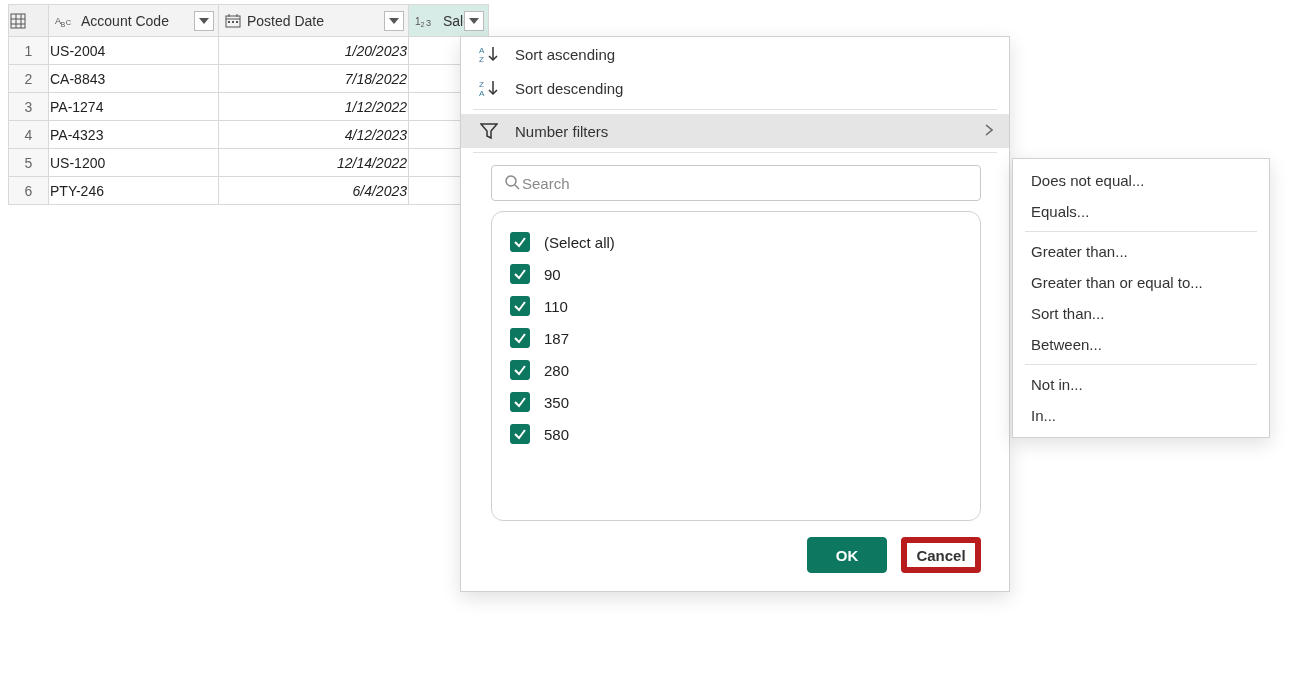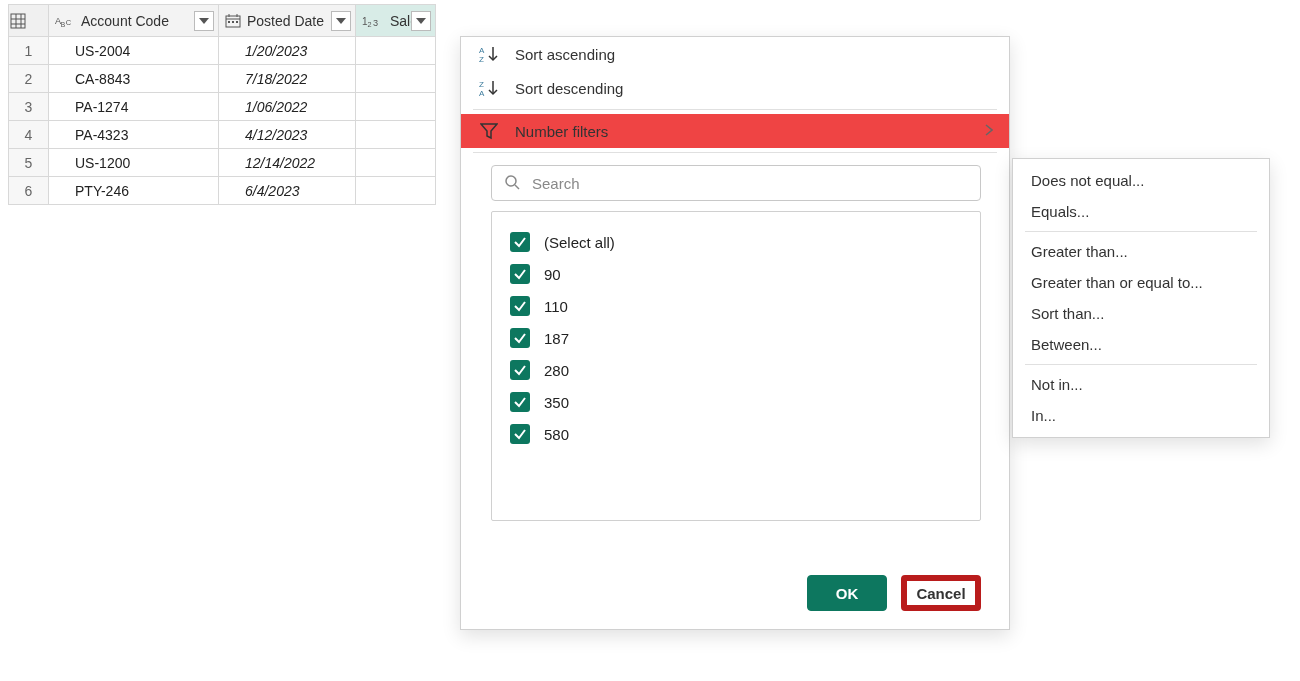--- a/index.html
+++ b/index.html
@@ -62,87 +62,86 @@
     border: 1px solid #bbb;
     background: #fff;
     display: flex;
     align-items: center;
     justify-content: center;
   }
   .dropdown-btn svg { display: block; }
   .type-icon { color: #555; display:flex; align-items:center; }
   
   .col-account { width: 170px; }
-  .col-posted  { width: 137px; }
+  .col-posted  { width: 190px; }
   .col-sales   { width: 80px; }
   
   .cell {
     height: 28px;
-    padding: 0 26px;
+    padding: 0 1px;
     vertical-align: middle;
   }
   .cell.text  { text-align: left; }
-  .cell.date  { text-align: left; font-style: italic; }
+  .cell.date  { text-align: right; font-style: italic; }
   .cell.num   { text-align: right; }
 
   
   .popup {
     position: absolute;
     top: 36px;
     left: 460px;
     width: 550px;
     background: #fff;
     border: 1px solid #d0d0d0;
     box-shadow: 0 6px 18px rgba(0,0,0,.12);
     padding-bottom: 18px;
   }
   .popup-row {
     display: flex;
     align-items: center;
     gap: 14px;
     padding: 6px 16px;
     min-height: 34px;
   }
-  .popup-row.hover { background: #ef4444; }
+  .popup-row.hover { background: #e5e5e5; }
   .popup-row .row-icon { width: 24px; display:flex; justify-content:center; }
   .popup-row .row-label { flex: 1; font-size: 15px; color: #333; }
   .popup-row .row-chevron { color: #666; }
   .popup hr {
     border: none;
     border-top: 1px solid #e0e0e0;
     margin: 4px 12px;
   }
 
   .search-wrap {
     margin: 12px 28px 10px 30px;
   }
   .search-box {
     display: flex;
     align-items: center;
-    gap: 10px;
     border: 1px solid #c8c8c8;
     border-radius: 4px;
     height: 36px;
     padding: 0 12px;
     color: #888;
   }
   .search-input {
     border: none;
     outline: none;
     flex: 1;
     font-size: 15px;
     color: #333;
     background: transparent;
   }
   .search-input::placeholder { color: #888; }
 
   .values-box {
     margin: 0 28px 4px 30px;
     border: 1px solid #d0d0d0;
-    border-radius: 2px;
+    border-radius: 12px;
     padding: 14px 18px;
     height: 310px;
   }
   .check-row {
     display: flex;
     align-items: center;
     gap: 14px;
     padding: 6px 0;
     font-size: 15px;
   }
@@ -165,21 +164,20 @@
   }
   .btn {
     min-width: 80px;
     height: 36px;
     border-radius: 4px;
     font-size: 15px;
     font-weight: 600;
     display: flex;
     align-items: center;
     justify-content: center;
-    margin-top: 38px;
   }
   .btn.primary { background: #0d775f; color: #fff; border: 1px solid #0d775f; }
   .btn.secondary { background: #fff; color: #333; border: 6px solid #b91c1c; }
 
   
   .submenu {
     position: absolute;
     top: 158px;
     left: 1012px;
     width: 258px;
@@ -282,21 +280,21 @@
       </tr>
       <tr>
         <td class="gutter-cell">2</td>
         <td class="cell text">CA-8843</td>
         <td class="cell date">7/18/2022</td>
         <td class="cell num"></td>
       </tr>
       <tr>
         <td class="gutter-cell">3</td>
         <td class="cell text">PA-1274</td>
-        <td class="cell date">1/06/2022</td>
+        <td class="cell date">1/12/2022</td>
         <td class="cell num"></td>
       </tr>
       <tr>
         <td class="gutter-cell">4</td>
         <td class="cell text">PA-4323</td>
         <td class="cell date">4/12/2023</td>
         <td class="cell num"></td>
       </tr>
       <tr>
         <td class="gutter-cell">5</td>

